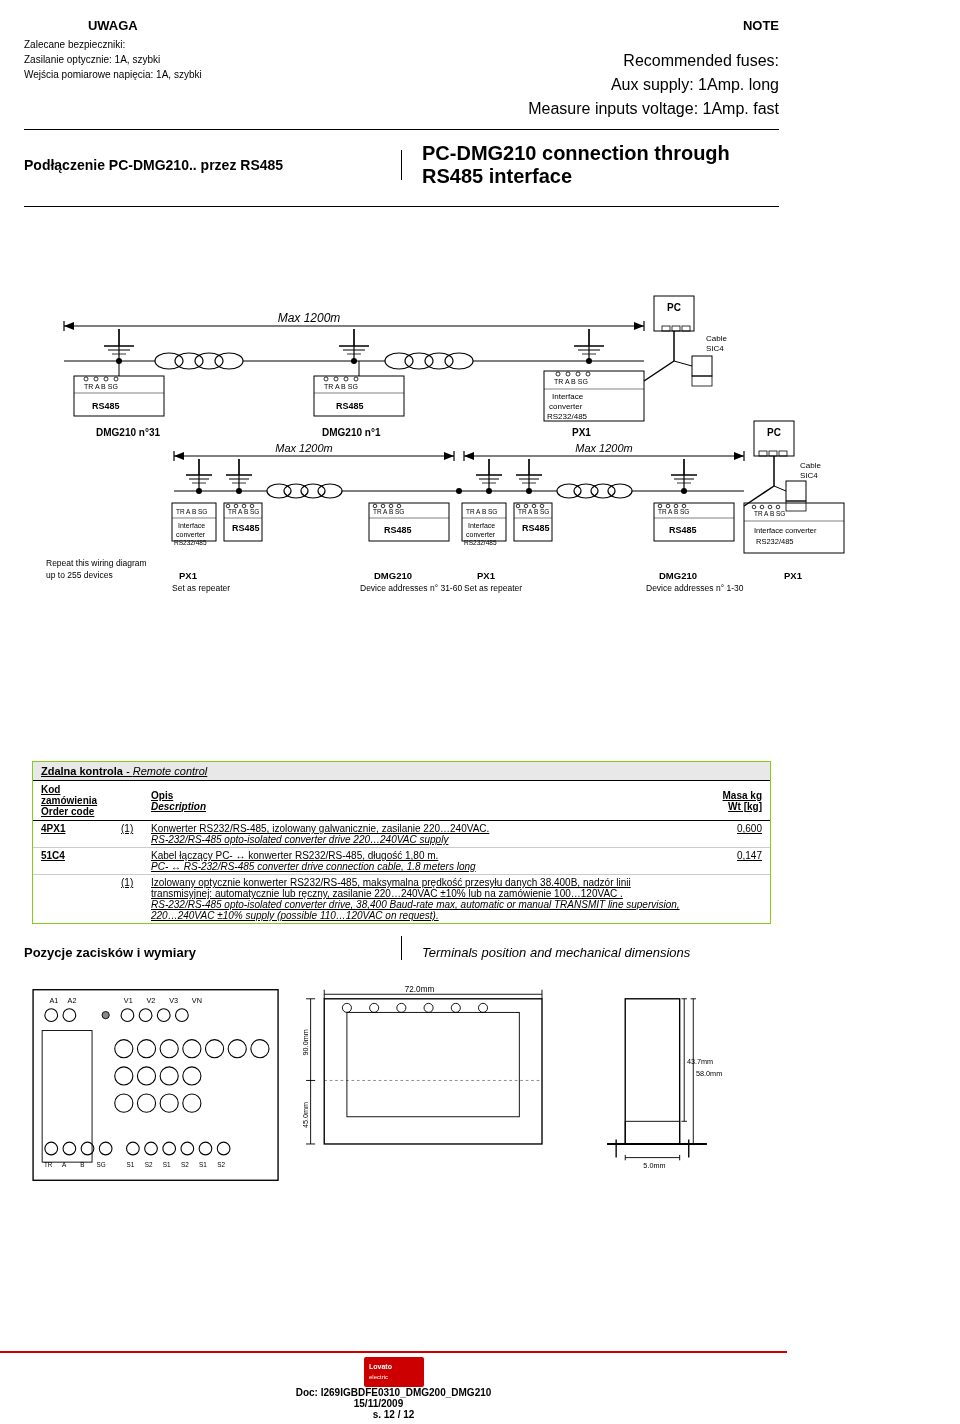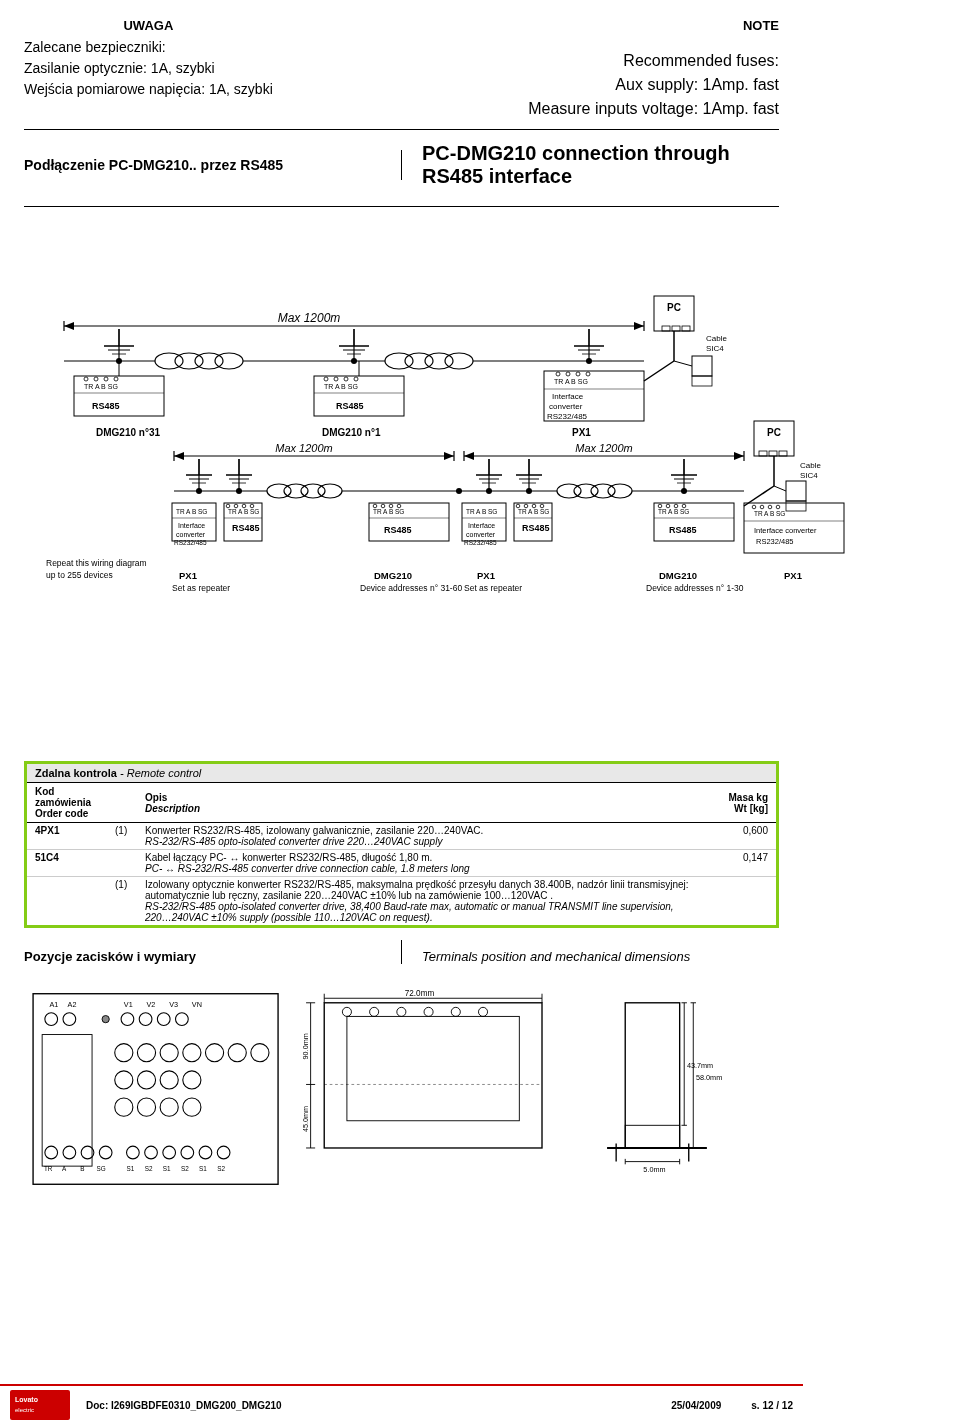--- a/index.html
+++ b/index.html
@@ -31,21 +31,21 @@
     }
 
     .header-left .uwaga {
       font-weight: bold;
       font-size: 13px;
       text-align: center;
       margin-bottom: 4px;
     }
 
     .header-left .subtext {
-      font-size: 14px;
+      font-size: 10px;
       line-height: 1.5;
     }
 
     .header-right {
       text-align: right;
     }
 
     .header-right .note {
       font-weight: bold;
       font-size: 13px;
@@ -85,22 +85,23 @@
       font-weight: bold;
     }
 
     
     .diagram-section {
       margin-bottom: 10px;
     }
 
     
     .remote-control-section {
-      border: 3px solid #84cc16;
-      margin: 10px 0;
+      border: 1px solid #84cc16;
+      margin: 10px 8px;
+      text-decoration: underline;
     }
 
     .rc-title {
       background: #e8e8e8;
       padding: 3px 8px;
       font-size: 11px;
       border-bottom: 1px solid #000;
     }
 
     .rc-title span {
@@ -166,26 +167,27 @@
       display: flex;
       gap: 10px;
       align-items: flex-start;
     }
 
     
     .footer {
       position: absolute;
       bottom: 0;
       left: 0;
-      right: 0;
+      right: 16px;
       border-top: 2px solid #cc0000;
       display: flex;
       align-items: center;
-      padding: 4px 10px;
+      padding: 4px 28px;
       background: #fff;
+      flex-direction: column;
     }
 
     .footer-doc {
       flex: 1;
       font-size: 10px;
       font-weight: bold;
     }
 
     .footer-date {
       font-size: 10px;
@@ -212,21 +214,21 @@
       <div class="subtext">
         <div>Zalecane bezpieczniki:</div>
         <div>Zasilanie optycznie: 1A, szybki</div>
         <div>Wejścia pomiarowe napięcia: 1A, szybki</div>
       </div>
     </div>
     <div class="header-right">
       <div class="note bold">NOTE</div>
       <div class="subtext">
         <div>Recommended fuses:</div>
-        <div>Aux supply: 1Amp. fast</div>
+        <div>Aux supply: 1Amp. long</div>
         <div>Measure inputs voltage: 1Amp. fast</div>
       </div>
     </div>
   </div>
 
   <div class="title-section">
     <div class="title-left bold">Podłączenie PC-DMG210.. przez RS485</div>
     <div class="title-divider"></div>
     <div class="title-right bold">PC-DMG210 connection through RS485 interface</div>
   </div>
@@ -678,17 +680,17 @@
 
   <div class="footer">
 
     <svg width="60" height="30" viewBox="0 0 60 30">
       <rect width="60" height="30" fill="#cc0000" rx="2"></rect>
       <text x="5" y="12" font-size="7" fill="white" font-family="Arial" font-weight="bold">Lovato</text>
       <text x="5" y="22" font-size="6" fill="white" font-family="Arial">electric</text>
     </svg>
     <div style="width:16px"></div>
     <div class="footer-doc bold">Doc: I269IGBDFE0310_DMG200_DMG210</div>
-    <div class="footer-date bold">25/04/2009</div>
+    <div class="footer-date bold">15/11/2009</div>
     <div class="footer-page bold">s. 12 / 12</div>
   </div>
 
 </div>
 
 </body></html>

